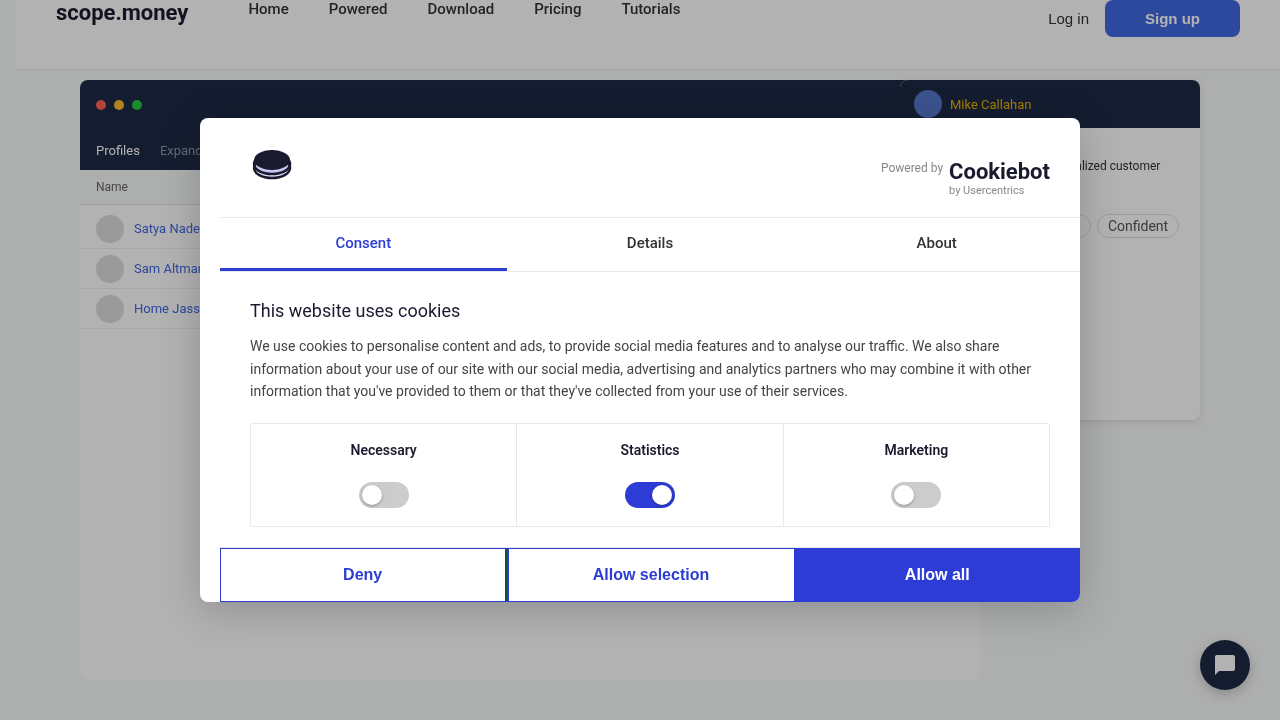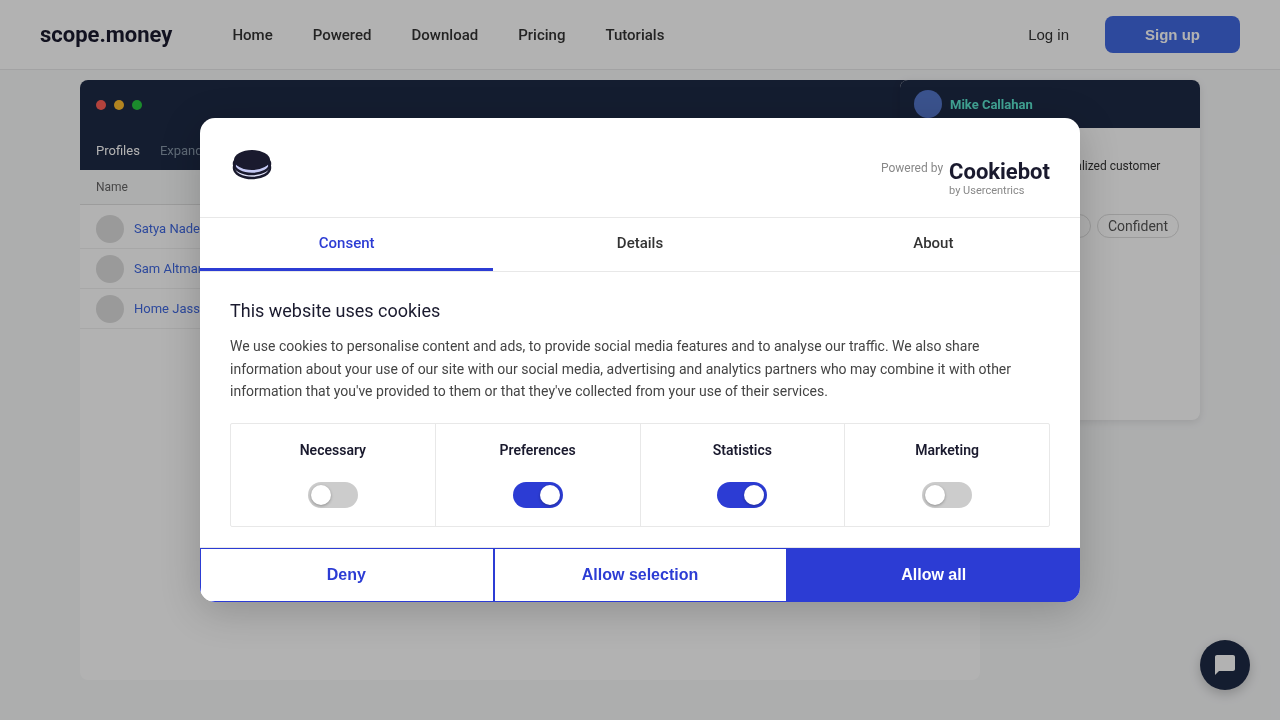--- a/index.html
+++ b/index.html
@@ -15,25 +15,25 @@
     
     .bg-site {
       position: absolute;
       top: 0; left: 0; right: 0; bottom: 0;
       background: #f8f9fa;
     }
 
     
     .navbar {
       position: absolute;
-      top: 0; left: 0; right: 0;
+      top: 0; left: 16px; right: 0;
       height: 70px;
       background: #fff;
       display: flex;
-      align-items: center;
+      align-items: flex-start;
       padding: 0 40px;
       border-bottom: 1px solid #e8e9ea;
       z-index: 1;
     }
     .navbar-logo {
       font-size: 22px;
       font-weight: 700;
       color: #1a1a2e;
       margin-right: 60px;
     }
@@ -44,21 +44,21 @@
     }
     .navbar-nav a {
       text-decoration: none;
       color: #333;
       font-size: 15px;
       font-weight: 500;
     }
     .navbar-actions {
       display: flex;
       align-items: center;
-      gap: 36px;
+      gap: 16px;
     }
     .btn-login {
       font-size: 15px;
       color: #333;
       text-decoration: none;
       font-weight: 500;
       cursor: pointer;
       background: none;
       border: none;
     }
@@ -154,21 +154,21 @@
     .bg-right-panel-header {
       background: #1e2a45;
       padding: 10px 14px;
       display: flex;
       align-items: center;
       gap: 8px;
     }
     .bg-right-avatar {
       width: 28px; height: 28px; border-radius: 50%; background: #5577cc;
     }
-    .bg-right-name { color: #5eead4; font-size: 13px; font-weight: bold; }
+    .bg-right-name { color: #eab308; font-size: 13px; }
     .bg-right-content { padding: 14px; }
     .bg-field-label { font-size: 11px; color: #666; margin-bottom: 4px; }
     .bg-field-value { font-size: 12px; color: #333; margin-bottom: 10px; }
     .bg-pills { display: flex; gap: 6px; flex-wrap: wrap; }
     .bg-pill {
       padding: 3px 10px;
       border-radius: 14px;
       border: 1px solid #ddd;
       font-size: 14px;
       color: #555;
@@ -199,25 +199,26 @@
       background: rgba(0,0,0,0.3);
       z-index: 10;
       display: flex;
       align-items: center;
       justify-content: center;
     }
 
     
     .cookie-dialog {
       background: #fff;
-      border-radius: 15px;
+      border-radius: 8px;
       width: 880px;
       max-width: 95%;
       box-shadow: 0 8px 40px rgba(0,0,0,0.2);
       overflow: hidden;
+      padding-left: 20px;
     }
 
     
     .dialog-header {
       display: flex;
       align-items: center;
       justify-content: space-between;
       padding: 20px 30px;
       border-bottom: 1px solid #e8e8e8;
     }
@@ -339,21 +340,21 @@
     .dialog-actions {
       display: flex;
       gap: 0;
       border-top: 1px solid #e8e8e8;
     }
     .btn-deny {
       flex: 1;
       padding: 18px;
       background: #fff;
       border: none;
-      border-right: 1px solid #14532d;
+      border-right: 3px solid #14532d;
       font-size: 16px;
       font-weight: 600;
       color: #2c3cd4;
       cursor: pointer;
       outline: 1px solid #2c3cd4;
       outline-offset: -1px;
     }
     .btn-allow-selection {
       flex: 1;
       padding: 18px;
@@ -493,28 +494,20 @@
 
         <div class="cookie-option">
           <div class="cookie-option-label">Necessary</div>
           <div class="toggle-switch">
             <div class="toggle-track off">
               <div class="toggle-thumb"></div>
             </div>
           </div>
         </div>
 
-        <div class="cookie-option">
-          <div class="cookie-option-label">Preferences</div>
-          <div class="toggle-switch">
-            <div class="toggle-track on">
-              <div class="toggle-thumb"></div>
-            </div>
-          </div>
-        </div>
 
         <div class="cookie-option">
           <div class="cookie-option-label">Statistics</div>
           <div class="toggle-switch">
             <div class="toggle-track on">
               <div class="toggle-thumb"></div>
             </div>
           </div>
         </div>
 

